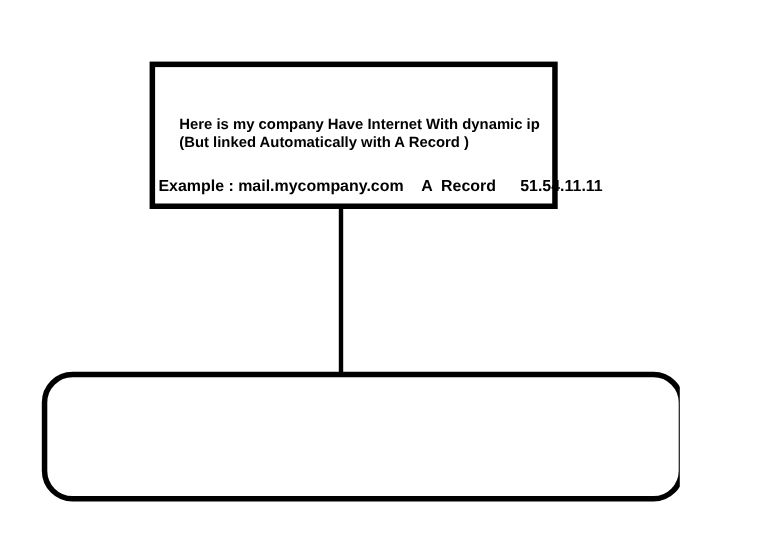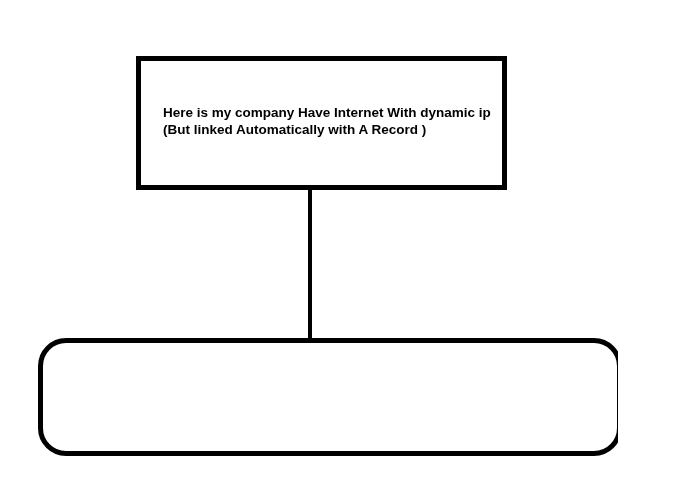--- a/index.html
+++ b/index.html
@@ -93,17 +93,18 @@
 <body>
 
 <div id="canvas">
 
   <div class="connector"></div>
 
   <div class="node-top"></div>
 
   <div class="text-layer top-paragraph">Here is my company Have Internet With dynamic ip (But linked Automatically with A Record )</div>
 
+  <div class="text-layer top-example"><span>Example : mail.mycompany.com</span><span class="example-gap-a">A  Record</span><span class="example-gap-b">51.54.11.11</span></div>
 
   <div class="node-bottom"></div>
 
 
 </div>
 
 </body></html>

